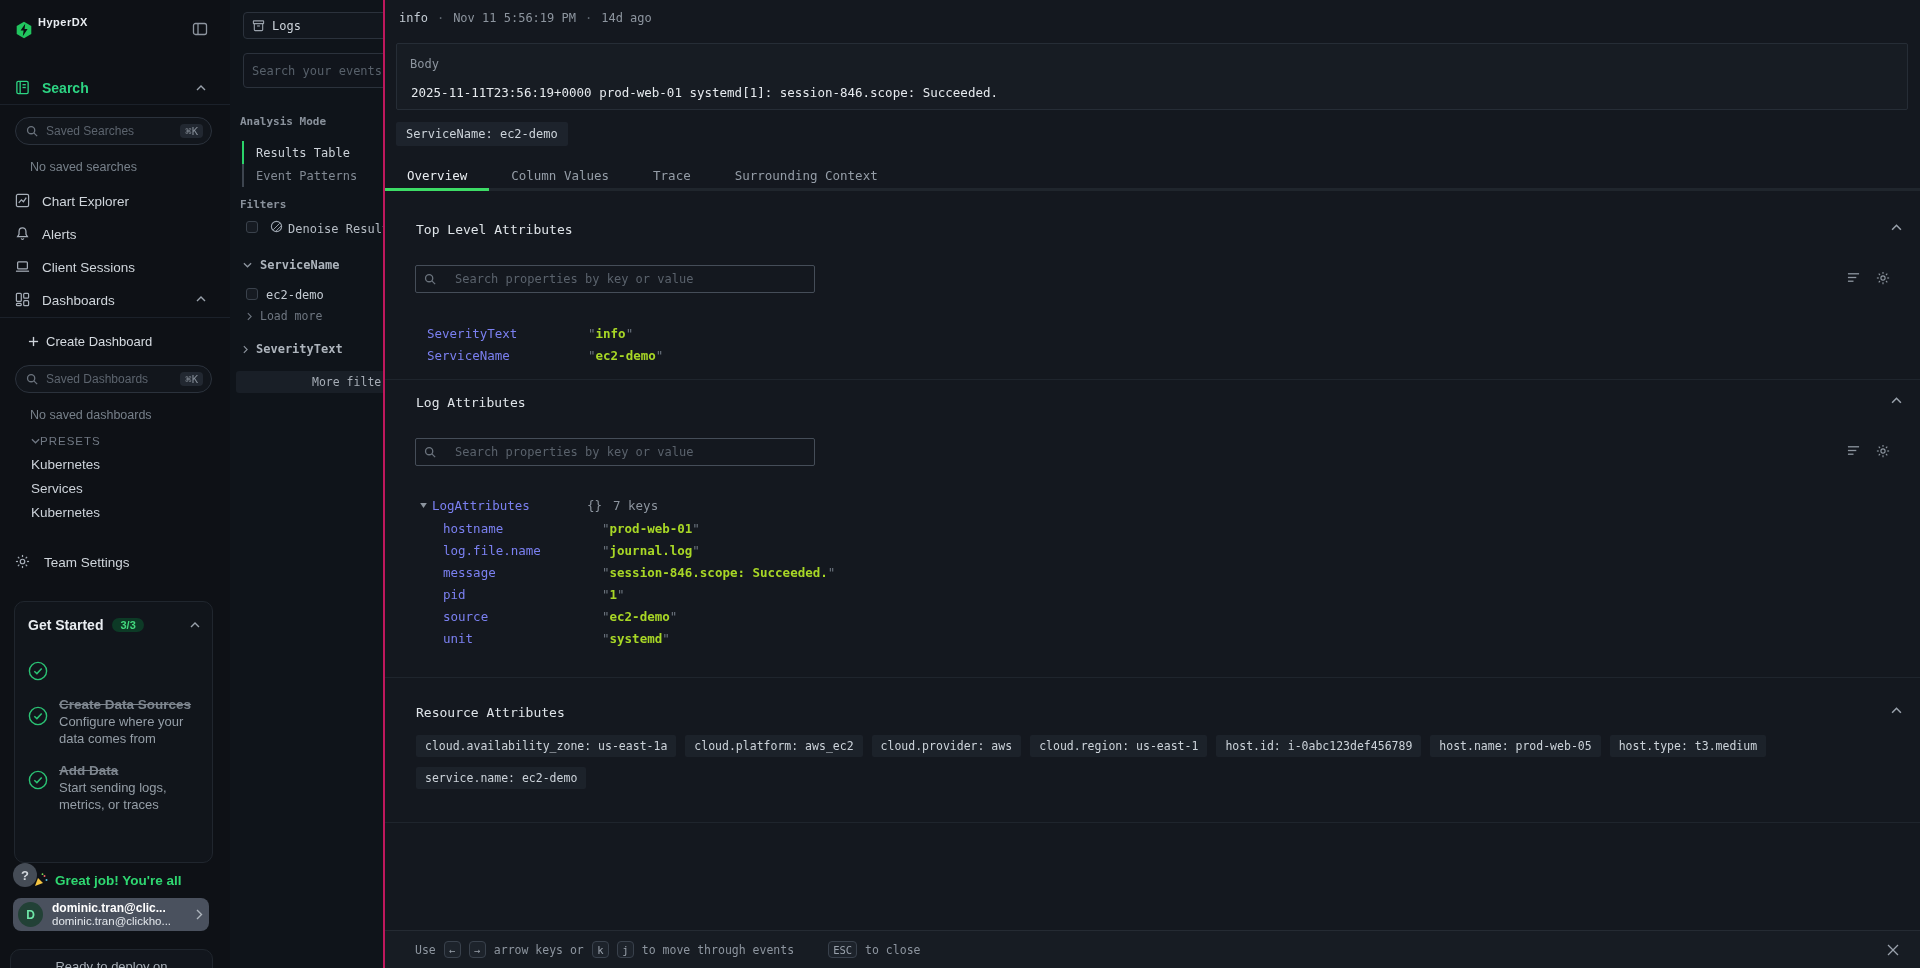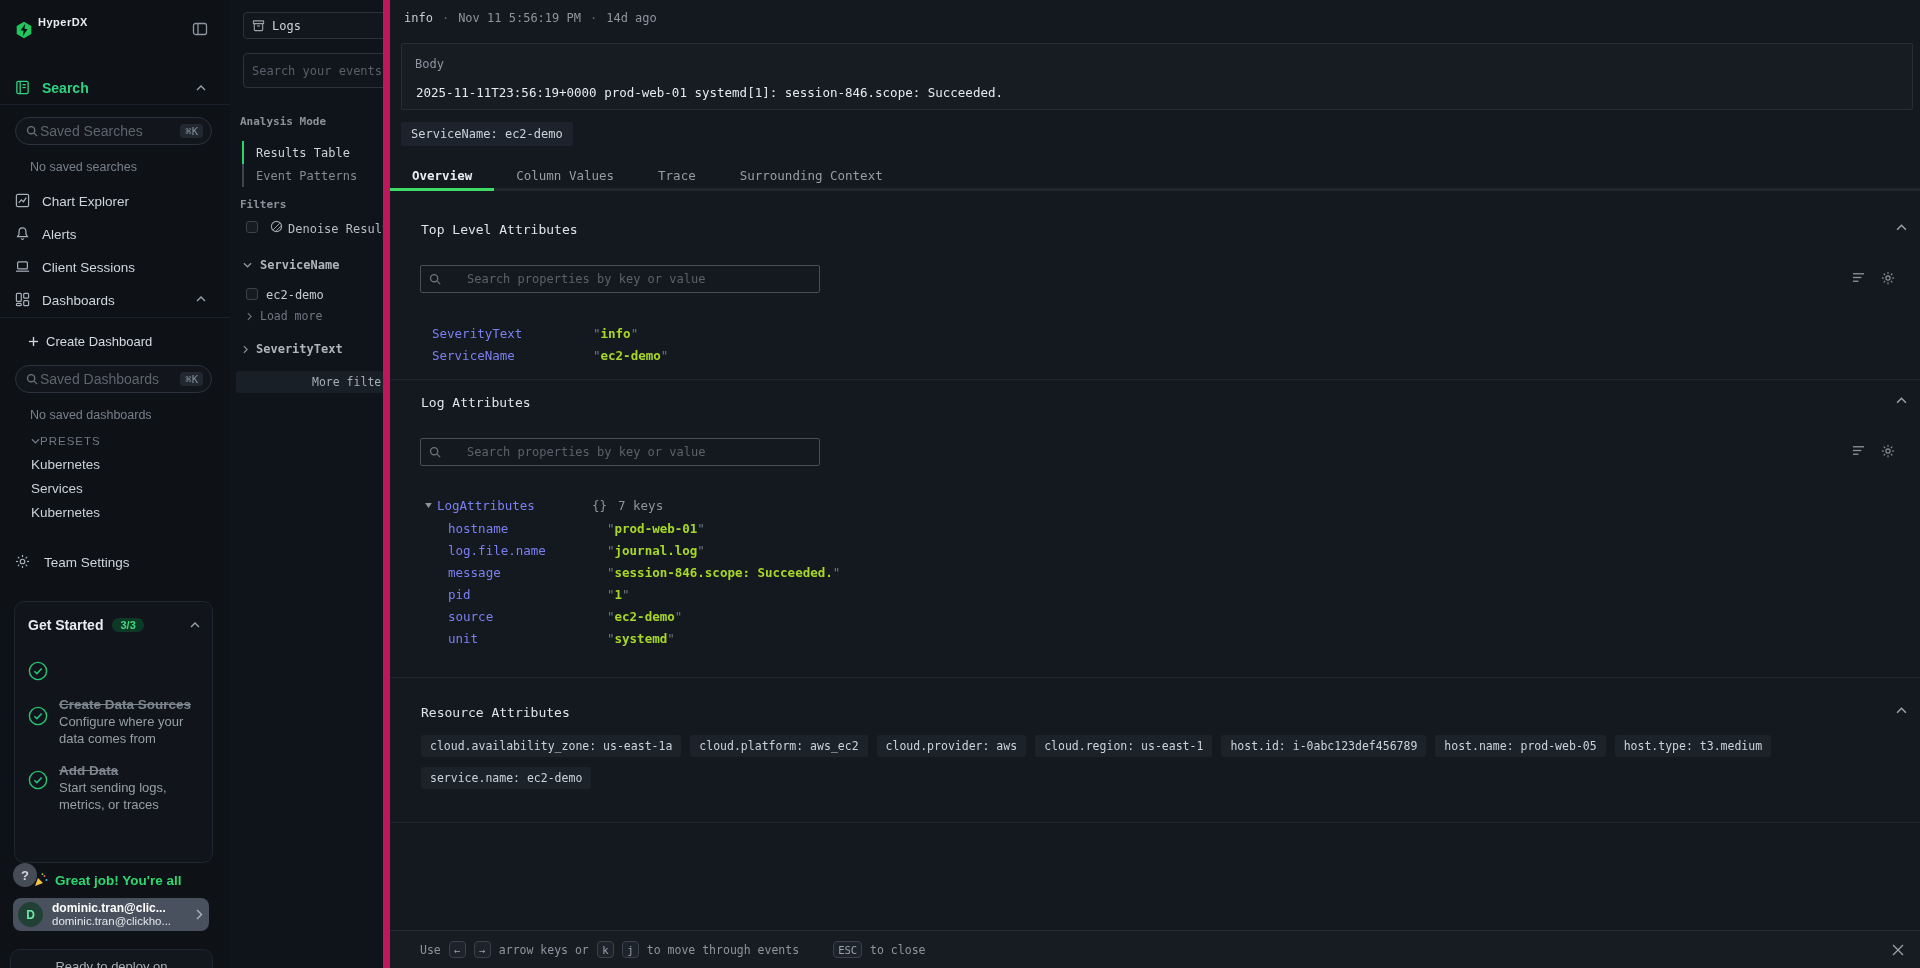--- a/index.html
+++ b/index.html
@@ -18,21 +18,21 @@
 
   
   .sidebar{position:absolute;left:0;top:0;width:230px;height:968px;background:var(--side);
     font-family:"Liberation Sans",sans-serif}
   .logo-text{font-weight:bold;font-size:11px;color:var(--white);letter-spacing:.5px}
   .nav-label{font-size:13.5px;color:#cfd5db}
   .divider{position:absolute;left:0;width:230px;height:1px;background:#1b212a}
   .pill{position:absolute;left:15px;width:197px;height:28px;border:1px solid #2b323c;border-radius:14px;
     background:#12161c;display:flex;align-items:center;padding:0 8px 0 10px}
   .pill input{flex:1;min-width:0;background:transparent;border:0;outline:0;color:#aab2bb;
-    font-family:"Liberation Sans",sans-serif;font-size:14px;}
+    font-family:"Liberation Sans",sans-serif;font-size:12px;margin-left:6px}
   .pill input::placeholder{color:#5c646e}
   .kbd-sm{font-size:10.5px;color:#848c96;background:#222831;border-radius:4px;padding:1px 5px;
     font-family:"DejaVu Sans Mono",monospace}
   .empty-note{position:absolute;left:30px;font-size:12.5px;color:#77808a}
   .preset{position:absolute;left:31px;font-size:13.5px;color:#ccd2d9;cursor:pointer}
   .gs-card{position:absolute;left:14px;top:601px;width:199px;height:262px;background:#11151b;
     border:1px solid #20262e;border-radius:10px;padding:15px 12px 0 13px}
   .gs-item{display:flex;margin-bottom:15px}
   .gs-check{flex:0 0 20px;margin:14px 11px 0 0}
   .gs-title{font-size:13.5px;font-weight:bold;color:#7d858e;text-decoration:line-through;line-height:17px}
@@ -62,36 +62,36 @@
   .mc-input::placeholder{color:#57606a}
   .mc-label{position:absolute;left:10px;font-size:11px;font-weight:bold;color:#8a929c}
   .rail{position:absolute;left:12px;width:2px;height:23px}
   .mode{position:absolute;left:26px;font-size:12px;cursor:pointer}
   .cbx{position:absolute;width:12px;height:12px;border:1px solid #3a424c;border-radius:3px;background:#161b22;cursor:pointer}
   .grp{position:absolute;font-size:12px;font-weight:bold;color:#aeb5bd;cursor:pointer}
   .more-bar{position:absolute;left:6px;top:371px;width:160px;height:22px;background:#191f27;border-radius:3px;cursor:pointer}
 
   
   .panel{position:absolute;left:383px;top:0;width:1537px;height:968px;background:var(--panel);
-    border-left:7px solid #be185d}
+    border-left:2px solid #be185d}
   .meta{position:absolute;left:14px;top:11px;display:flex;gap:9px;font-size:12px}
   .body-box{position:absolute;left:11px;top:43px;width:1512px;height:67px;background:var(--box);
     border:1px solid var(--boxbrd);border-radius:2px}
   .tag{position:absolute;left:11px;top:122px;height:24px;background:#1d232c;border-radius:2px;
     display:inline-flex;align-items:center;padding:0 10px;font-size:12px;color:#ccd3da}
   .tabs{position:absolute;left:0;top:163px;width:1537px;height:28px;border-bottom:3px solid #20262d;display:flex}
   .tab{padding:0 22px;font-size:12.5px;color:#959da7;line-height:26px;position:relative;cursor:pointer}
-  .tab.active{color:var(--white);font-weight:bold}
+  .tab.active{color:var(--white);font-weight:normal}
   .tab.active::after{content:"";position:absolute;left:0;right:0;bottom:-3px;height:3px;background:#3ddc66}
   .sec{position:absolute;left:0;width:1537px;border-bottom:1px solid var(--line)}
   .sec-title{position:absolute;left:31px;font-size:13px;color:#dfe4e9}
   .sec-chevron{position:absolute;right:20px;color:#9aa2ac;cursor:pointer}
   .prop-search{position:absolute;left:30px;width:400px;height:28px;border:1px solid #454d58;border-radius:2px;
     display:flex;align-items:center;padding:0 8px;background:transparent}
-  .prop-search input{flex:1;background:transparent;border:0;outline:0;color:#aab2bb;margin-left:24px;
+  .prop-search input{flex:1;background:transparent;border:0;outline:0;color:#aab2bb;margin-left:17px;
     font-family:"DejaVu Sans Mono",monospace;font-size:12px}
   .prop-search input::placeholder{color:#5a626c}
   .sec-icons{position:absolute;right:32px;display:flex;gap:15px;color:#8d959f}
   .sec-icons span{cursor:pointer}
   .kv{display:flex;height:22px;font-size:12.5px;align-items:center}
   .kv .k{width:161px;color:var(--key);cursor:pointer}
   .kv .v{color:var(--val);font-weight:bold}
   .kv .v::before,.kv .v::after{content:'"';color:var(--qt);font-weight:normal}
   .tree-kv .k{width:159px}
   .chip-row{position:absolute;left:31px;display:flex;gap:9px}

